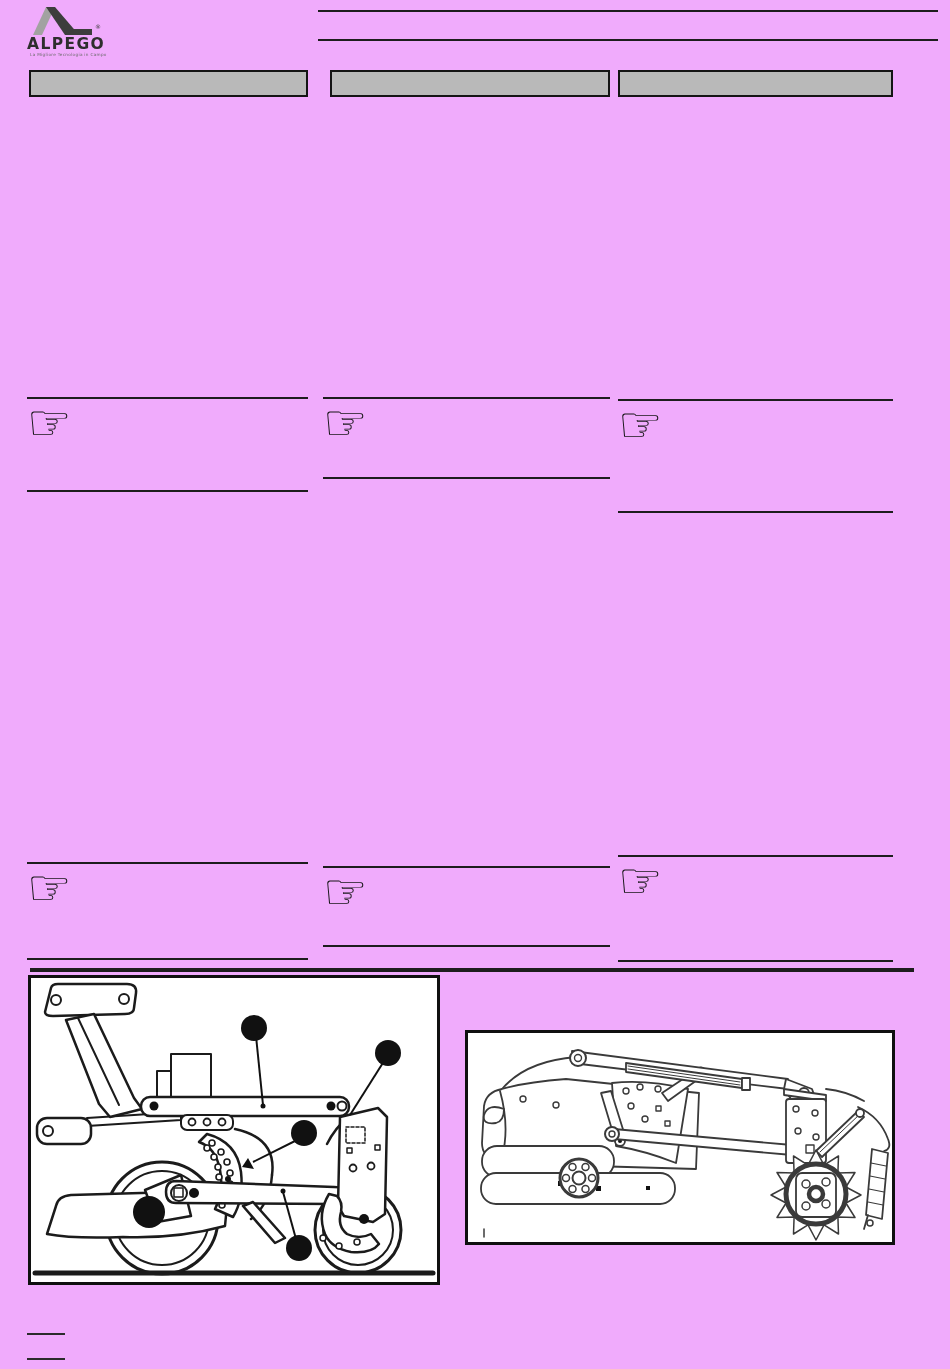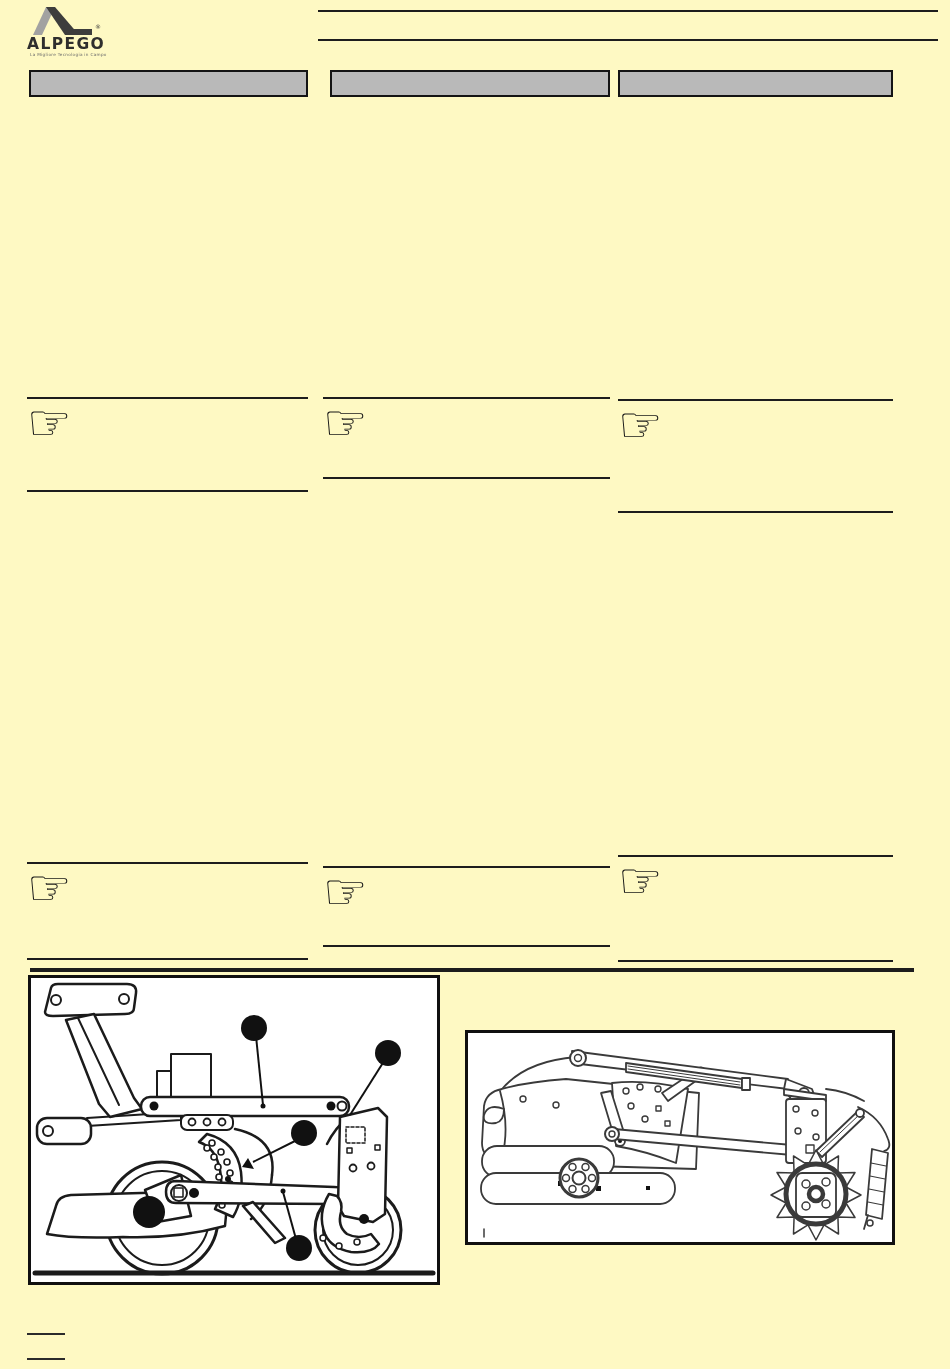--- a/index.html
+++ b/index.html
@@ -1,18 +1,18 @@
 <!DOCTYPE html>
 <html><head>
 <meta charset="utf-8">
 <style>
   html,body { margin:0; padding:0; background:#e8e8e8; }
   .page {
     position:relative; width:950px; height:1369px; margin:0 auto;
-    background:#fef9c3; overflow:hidden;
+    background:#f0abfc; overflow:hidden;
     font-family:"DejaVu Sans", sans-serif; color:#1d1d1d;
   }
   .abs { position:absolute; }
   .rule { position:absolute; background:#1d1d1d; }
   
   .brand-name { position:absolute; left:27px; top:35px; font-size:15.5px; font-weight:bold;
     letter-spacing:1.4px; color:#2e2e2d; }
   .brand-reg { position:absolute; left:95px; top:23px; font-size:6px; color:#3c3c3b; }
   .brand-tagline { position:absolute; left:30px; top:52px; font-size:4.2px; color:#6b6b6b;
     letter-spacing:0.3px; white-space:nowrap; }

